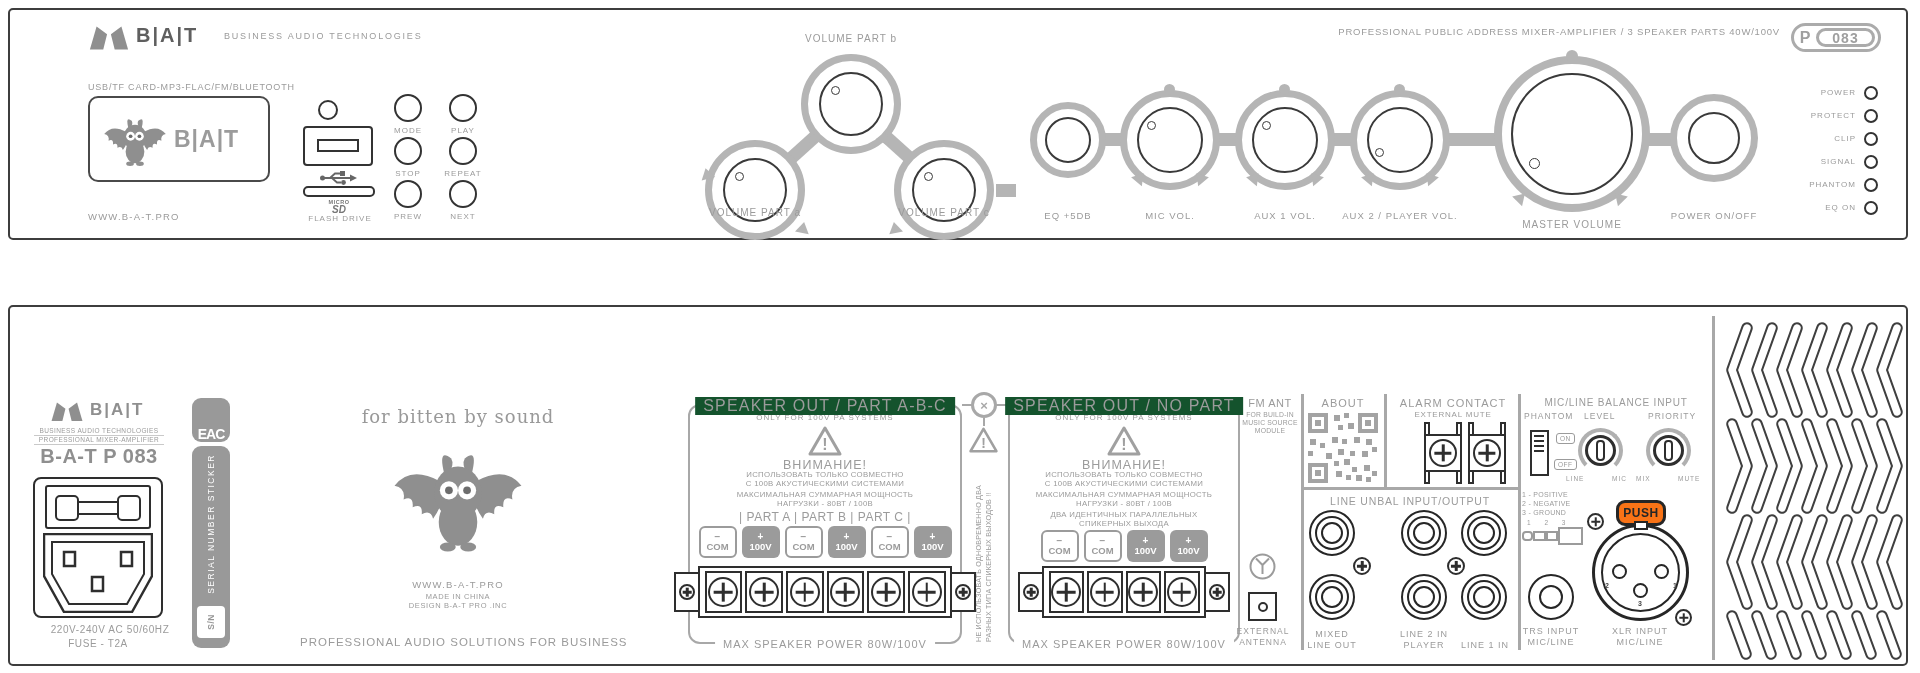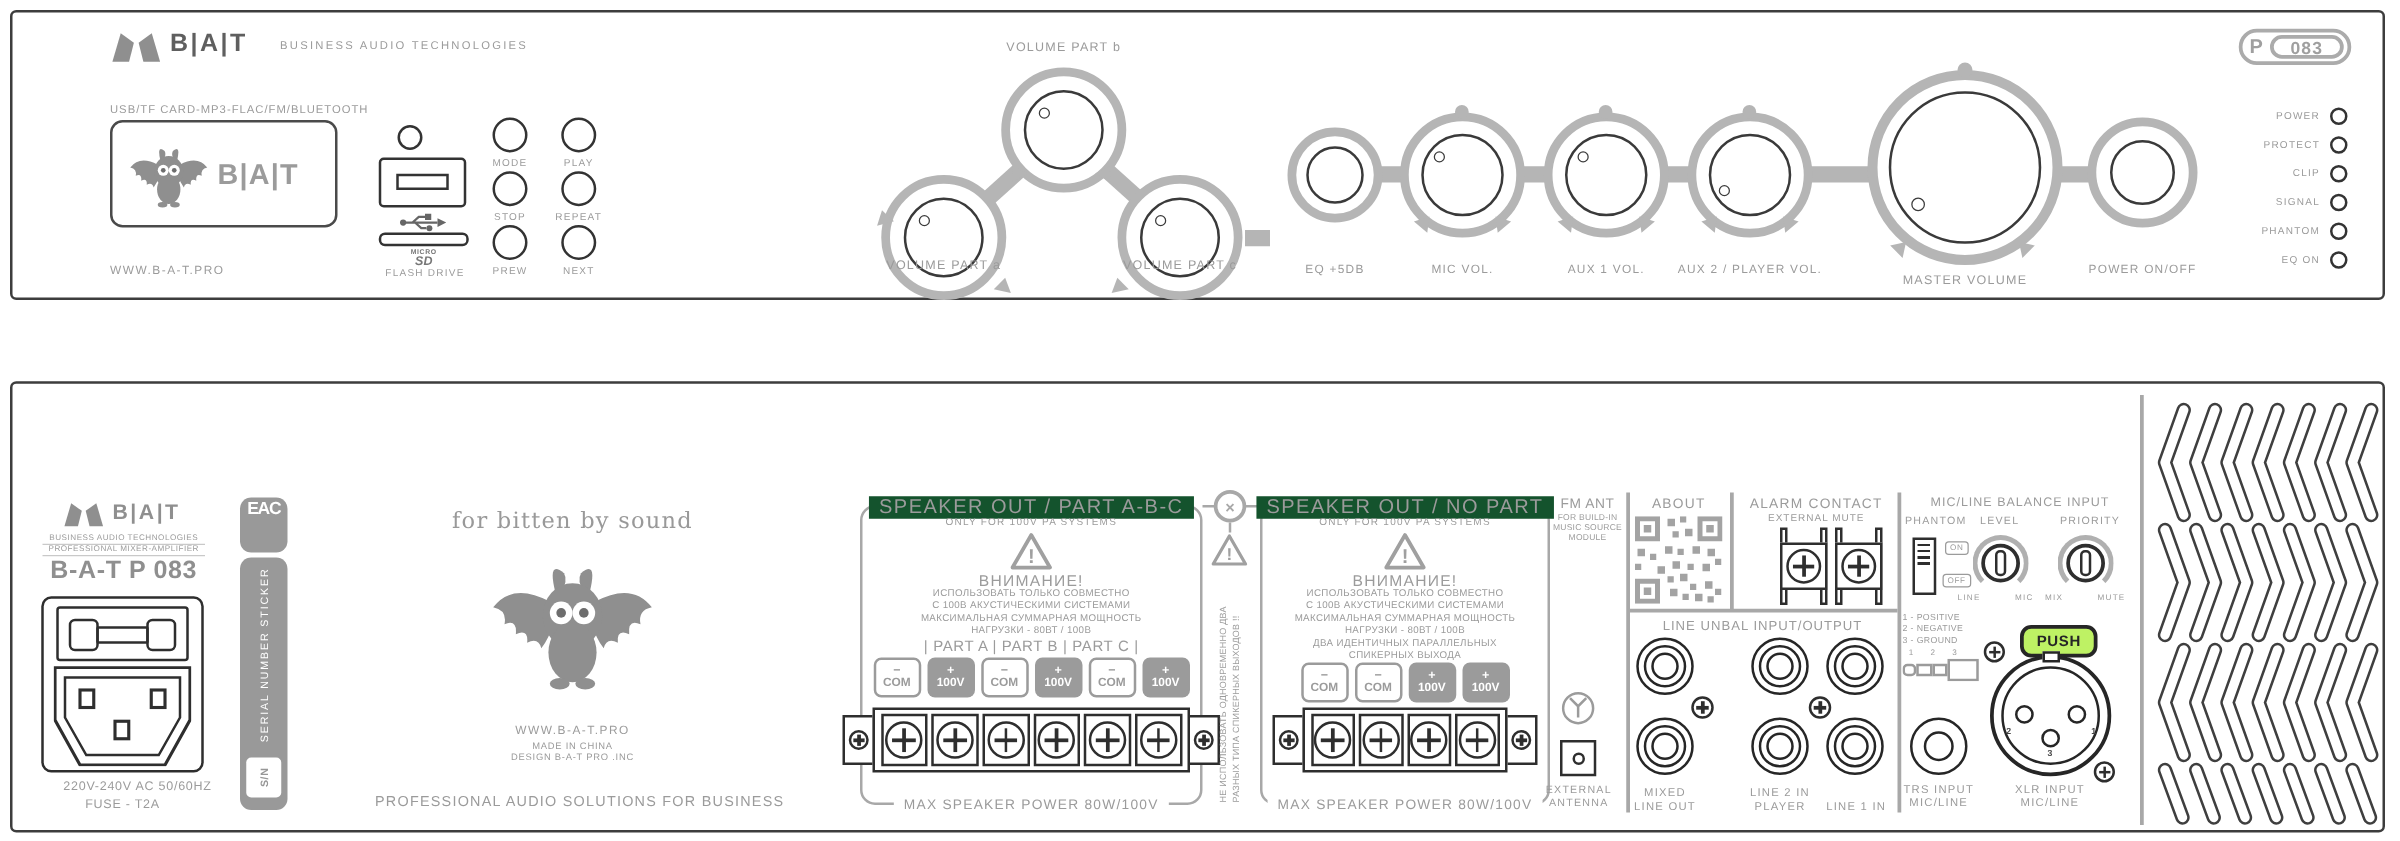--- a/index.html
+++ b/index.html
@@ -187,20 +187,21 @@
   <div class="circ ring" style="left:1670px;top:94px;width:88px;height:88px"></div>
   <div class="circ knob" style="left:1688px;top:112px;width:52px;height:52px"></div>
 
   <div class="lbl ctr" style="left:1018px;top:211px;width:100px;font-size:9.5px">EQ +5DB</div>
   <div class="lbl ctr" style="left:1120px;top:211px;width:100px;font-size:9.5px">MIC VOL.</div>
   <div class="lbl ctr" style="left:1235px;top:211px;width:100px;font-size:9.5px">AUX 1 VOL.</div>
   <div class="lbl ctr" style="left:1330px;top:211px;width:140px;font-size:9.5px">AUX 2 / PLAYER VOL.</div>
   <div class="lbl ctr" style="left:1502px;top:219px;width:140px;font-size:10px">MASTER VOLUME</div>
   <div class="lbl ctr" style="left:1644px;top:211px;width:140px;font-size:9.5px">POWER ON/OFF</div>
 
+  <div class="lbl rt" style="left:1250px;top:27px;width:530px;font-size:9.5px;letter-spacing:.8px">PROFESSIONAL PUBLIC ADDRESS MIXER-AMPLIFIER / 3 SPEAKER  PARTS  40W/100V</div>
   <div class="abs" style="left:1791px;top:23px;width:90px;height:29px;border:3.5px solid #ababab;border-radius:15px;display:flex;align-items:center;background:#fff">
     <span style="width:22px;text-align:center;font-size:16px;font-weight:900;color:#9f9f9f">P</span>
     <span style="flex:1;height:19px;border:3px solid #ababab;border-radius:10px;margin-right:3px;display:flex;align-items:center;justify-content:center">
       <span style="font-size:14px;font-weight:900;color:#9f9f9f;letter-spacing:1px">083</span>
     </span>
   </div>
 
   <div class="lbl rt" style="left:1756px;top:88px;width:100px;font-size:8px">POWER</div>
   <div class="circ led" style="left:1864px;top:86px;width:14px;height:14px"></div>
   <div class="lbl rt" style="left:1756px;top:111px;width:100px;font-size:8px">PROTECT</div>
@@ -234,21 +235,21 @@
       <polygon points="1,1 109,1 109,43 89,79 21,79 1,43" fill="#fff" stroke="#2e2e2e" stroke-width="2.5"></polygon>
       <polygon points="9,9 101,9 101,41 84,71 26,71 9,41" fill="#fff" stroke="#2e2e2e" stroke-width="2"></polygon>
       <rect x="21" y="19" width="11" height="14" fill="#fff" stroke="#2e2e2e" stroke-width="2.5"></rect>
       <rect x="78" y="19" width="11" height="14" fill="#fff" stroke="#2e2e2e" stroke-width="2.5"></rect>
       <rect x="49" y="44" width="11" height="14" fill="#fff" stroke="#2e2e2e" stroke-width="2.5"></rect>
     </svg>
   </div>
   <div class="lbl ctr" style="left:40px;top:624px;width:140px;font-size:10px;letter-spacing:.6px">220V-240V AC 50/60HZ</div>
   <div class="lbl ctr" style="left:28px;top:638px;width:140px;font-size:10px;letter-spacing:.6px">FUSE - T2A</div>
 
-  <div class="abs" style="left:192px;top:398px;width:38px;height:44px;background:#999;border-radius:9px;display:flex;align-items:flex-start;justify-content:center">
+  <div class="abs" style="left:192px;top:398px;width:38px;height:44px;background:#999;border-radius:9px;display:flex;align-items:flex-end;justify-content:center">
     <span style="color:#fff;font-size:14px;font-weight:900;letter-spacing:-1px">EAC</span>
   </div>
   <div class="abs" style="left:192px;top:446px;width:38px;height:202px;background:#999;border-radius:9px"></div>
   <div class="abs" style="left:192px;top:450px;width:38px;height:148px;display:flex;align-items:center;justify-content:center">
     <span class="vtext" style="color:#fff;font-size:8.5px;letter-spacing:1.5px">SERIAL NUMBER STICKER</span>
   </div>
   <div class="abs" style="left:197px;top:606px;width:28px;height:32px;background:#fff;border-radius:4px;display:flex;align-items:center;justify-content:center">
     <span class="vtext" style="color:#979797;font-size:8.5px;font-weight:bold;letter-spacing:.5px">S/N</span>
   </div>
 
@@ -543,21 +544,21 @@
     <rect x="12" y="5" width="11" height="8" fill="#fff" stroke="#9b9b9b" stroke-width="2"></rect>
     <rect x="25" y="5" width="10" height="8" fill="#fff" stroke="#9b9b9b" stroke-width="2"></rect>
     <rect x="37" y="1" width="23" height="16" fill="#fff" stroke="#9b9b9b" stroke-width="2"></rect>
   </svg>
   <div class="circ" style="left:1528px;top:574px;width:46px;height:46px;border:2.5px solid #262626;background:#fff">
     <div style="position:absolute;left:8.5px;top:8.5px;width:24px;height:24px;border:2.5px solid #262626;border-radius:50%"></div>
   </div>
   <div class="lbl ctr" style="left:1516px;top:626px;width:70px;font-size:9px">TRS INPUT</div>
   <div class="lbl ctr" style="left:1516px;top:637px;width:70px;font-size:9px">MIC/LINE</div>
 
-  <div class="abs" style="left:1616px;top:500px;width:62px;height:26px;border:3px solid #262626;border-radius:9px;background:#bef264;display:flex;align-items:center;justify-content:center;z-index:2">
+  <div class="abs" style="left:1616px;top:500px;width:50px;height:26px;border:3px solid #262626;border-radius:9px;background:#f97316;display:flex;align-items:center;justify-content:center;z-index:2">
     <span style="font-size:12px;font-weight:900;color:#262626;letter-spacing:.5px">PUSH</span>
   </div>
   <div class="abs" style="left:1634px;top:521px;width:14px;height:9px;border:2.5px solid #262626;background:#fff;z-index:2"></div>
   <div class="circ" style="left:1592px;top:524px;width:97px;height:97px;border:3px solid #262626;background:#fff">
     <div style="position:absolute;left:6px;top:6px;width:79px;height:79px;border:2px solid #262626;border-radius:50%"></div>
     <div style="position:absolute;left:17px;top:37px;width:15px;height:15px;border:2.5px solid #262626;border-radius:50%"></div>
     <div style="position:absolute;left:59px;top:37px;width:15px;height:15px;border:2.5px solid #262626;border-radius:50%"></div>
     <div style="position:absolute;left:38px;top:56px;width:15px;height:15px;border:2.5px solid #262626;border-radius:50%"></div>
     <span style="position:absolute;left:10px;top:55px;font-size:7px;font-weight:900;color:#444">2</span>
     <span style="position:absolute;left:78px;top:55px;font-size:7px;font-weight:900;color:#444">1</span>

